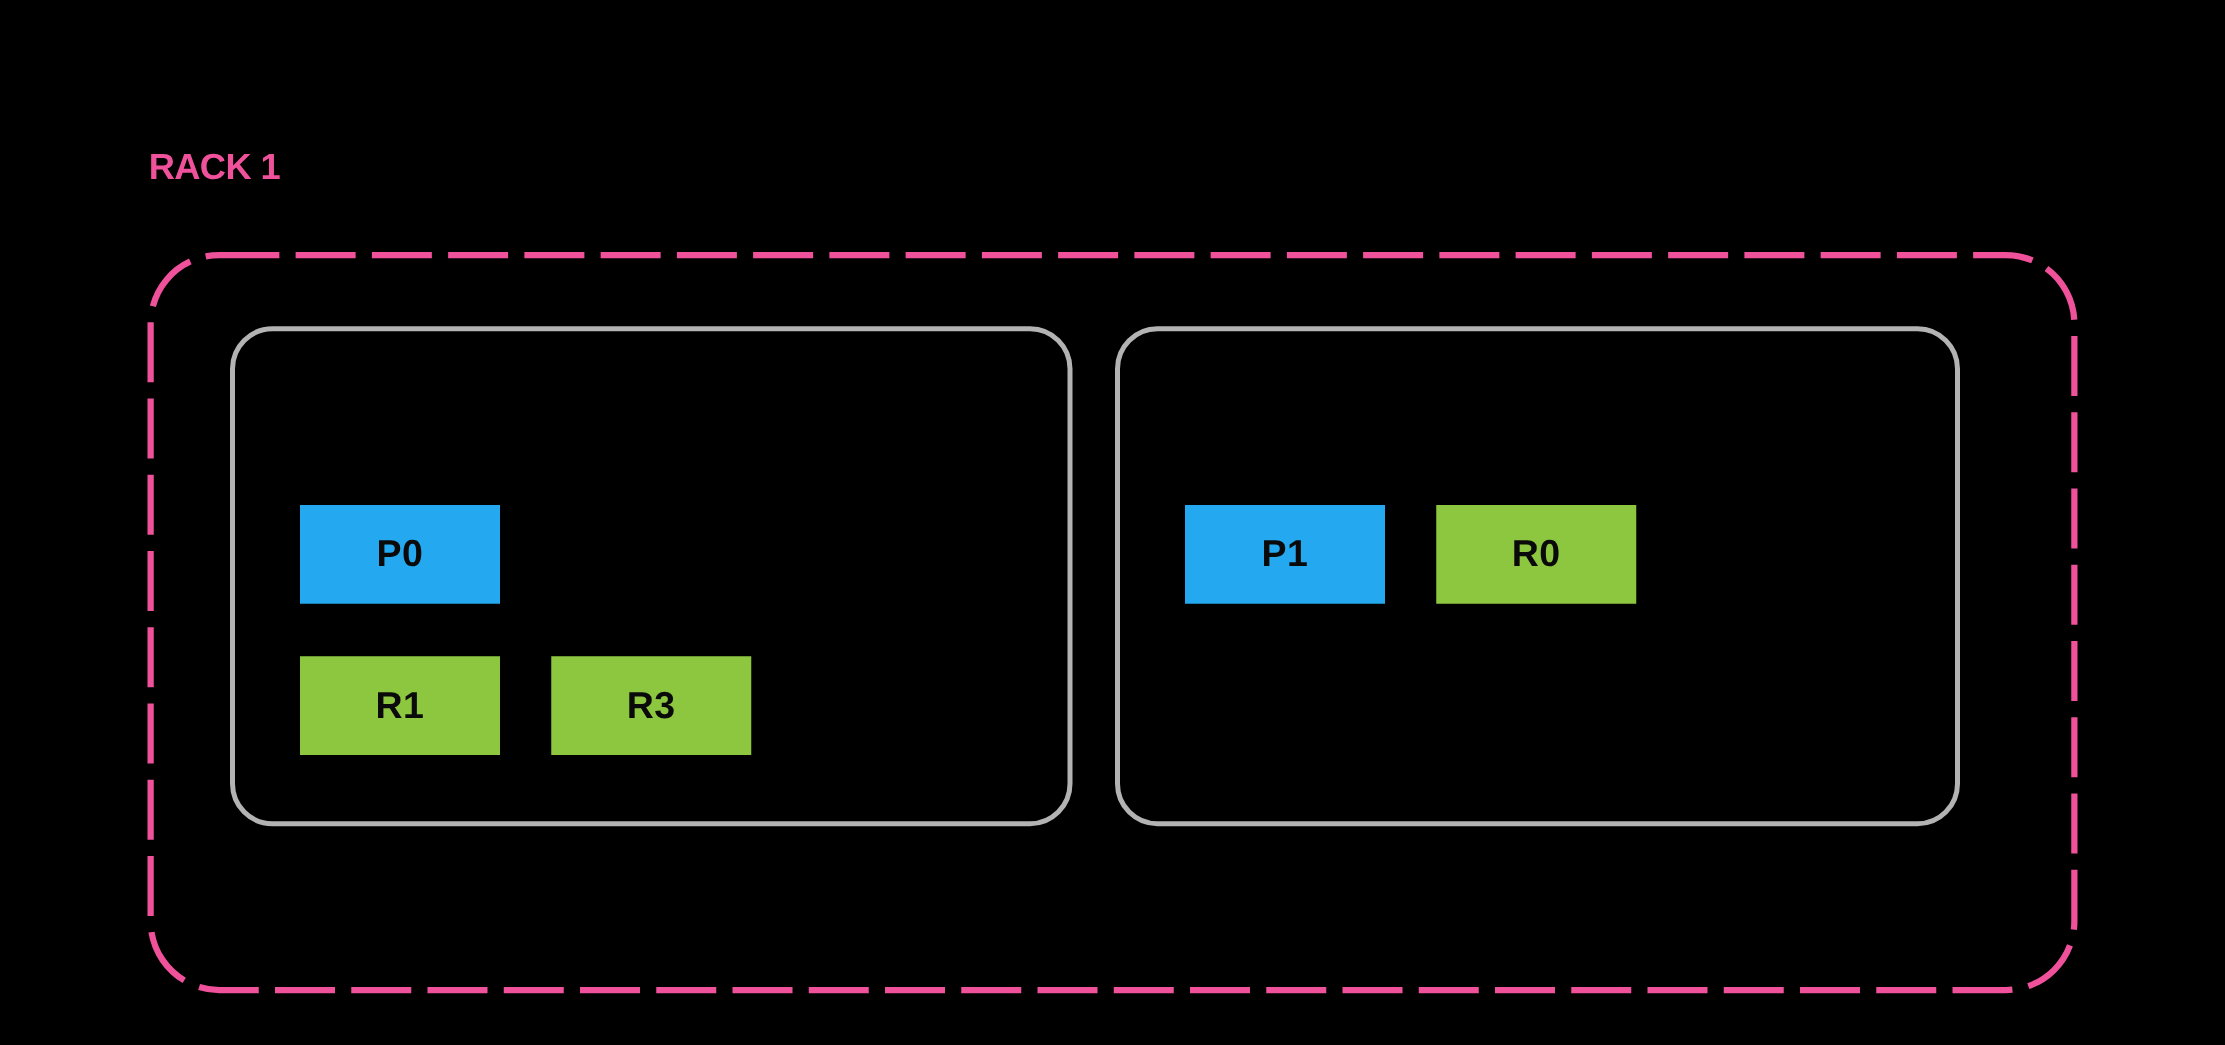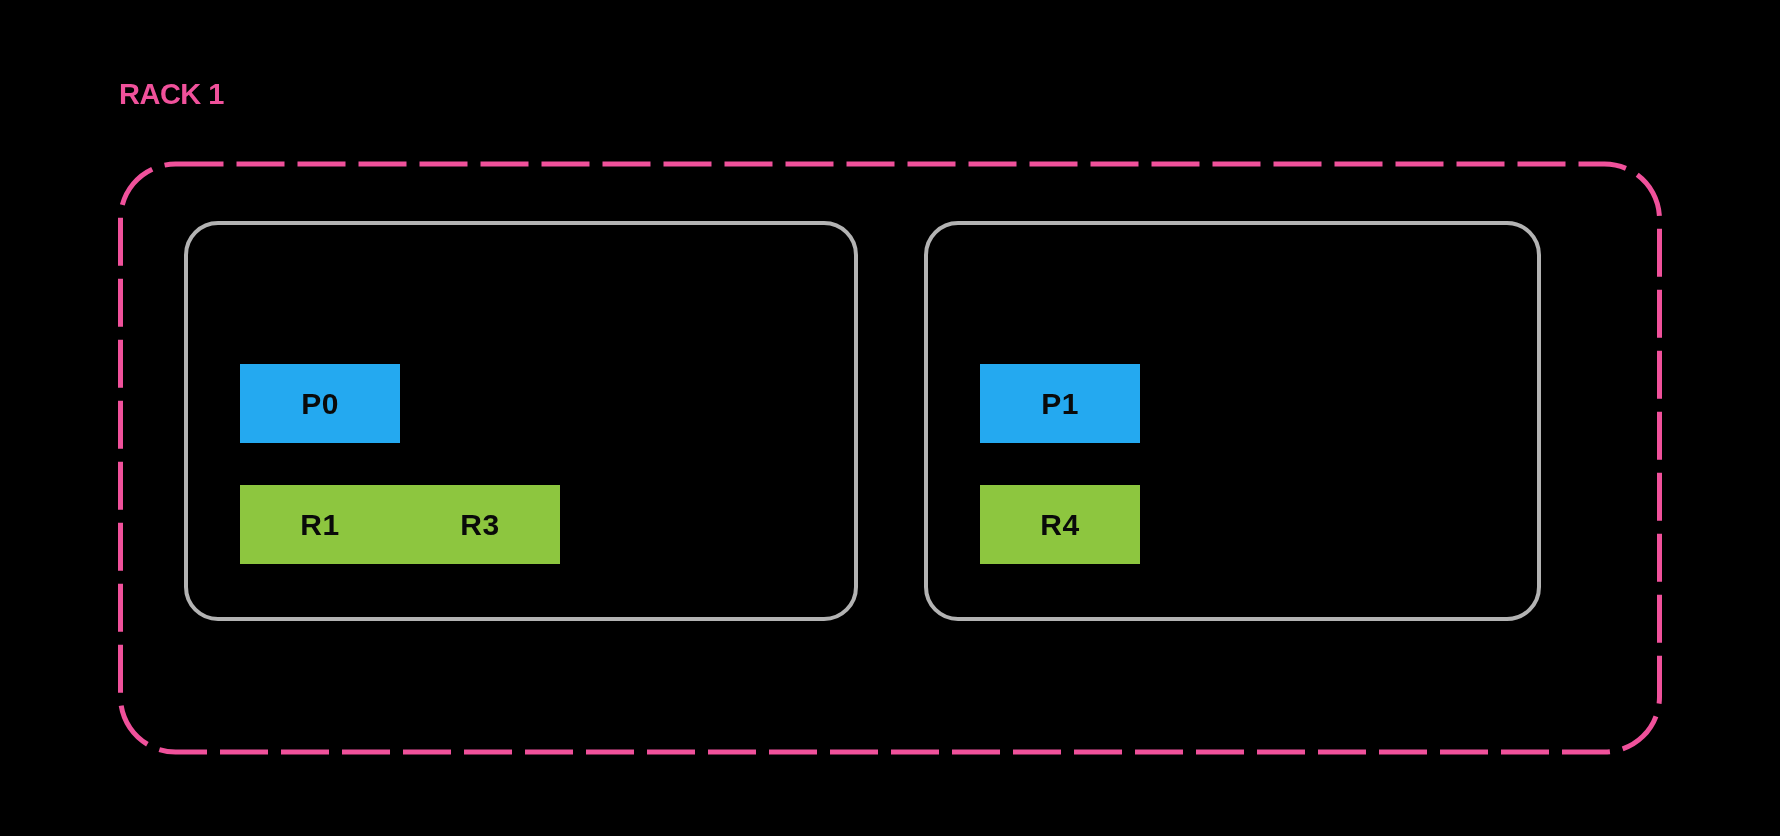--- a/index.html
+++ b/index.html
@@ -10,20 +10,21 @@
   body {
     width: 1780px;
     height: 836px;
     position: relative;
     overflow: hidden;
     font-family: "Liberation Sans", sans-serif;
   }
   .stage {
     position: absolute;
     inset: 0;
+    margin-top: 40px;
   }
   .rack-label {
     position: absolute;
     left: 119px;
     top: 80px;
     color: #F0519B;
     font-size: 29px;
     font-weight: 700;
     letter-spacing: -0.5px;
     line-height: 1;
@@ -38,31 +39,32 @@
   .node {
     position: absolute;
     top: 221px;
     height: 400px;
     border: 4px solid #B3B3B3;
     border-radius: 34px;
     box-sizing: border-box;
     background: #000000;
   }
   .node-1 { left: 184px; width: 674px; }
-  .node-2 { left: 924px; width: 617px; }
+  .node-2 { left: 892px; width: 676px; }
   .node-content {
     position: absolute;
     left: 52px;
     top: 139px;
     display: flex;
     flex-direction: column;
     gap: 42px;
   }
   .row {
     display: flex;
+    gap: 41px;
   }
   .box {
     width: 160px;
     height: 79px;
     display: flex;
     align-items: center;
     justify-content: center;
     font-size: 30px;
     font-weight: 700;
     color: #0a0a0a;
@@ -91,20 +93,20 @@
         <div class="box replica">R1</div>
         <div class="box replica">R3</div>
       </div>
     </div>
   </div>
 
   <div class="node node-2">
     <div class="node-content">
       <div class="row">
         <div class="box primary">P1</div>
+        <div class="box replica">R0</div>
       </div>
       <div class="row">
-        <div class="box replica">R4</div>
       </div>
     </div>
   </div>
 
 </div>
 
 </body></html>

